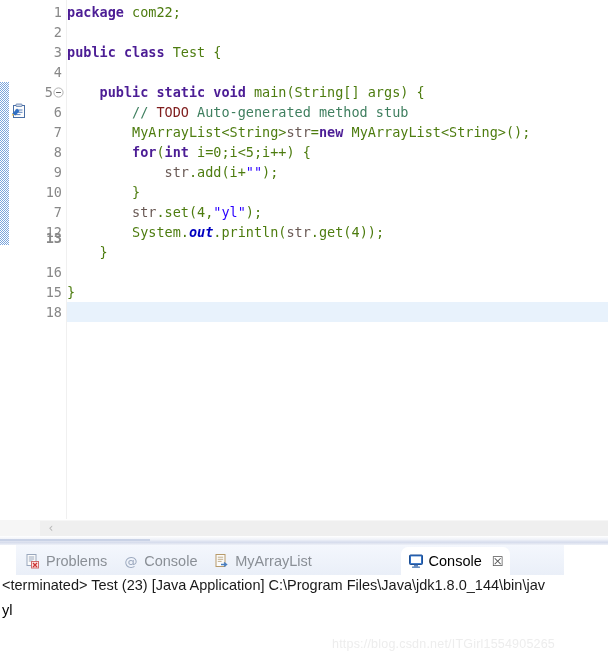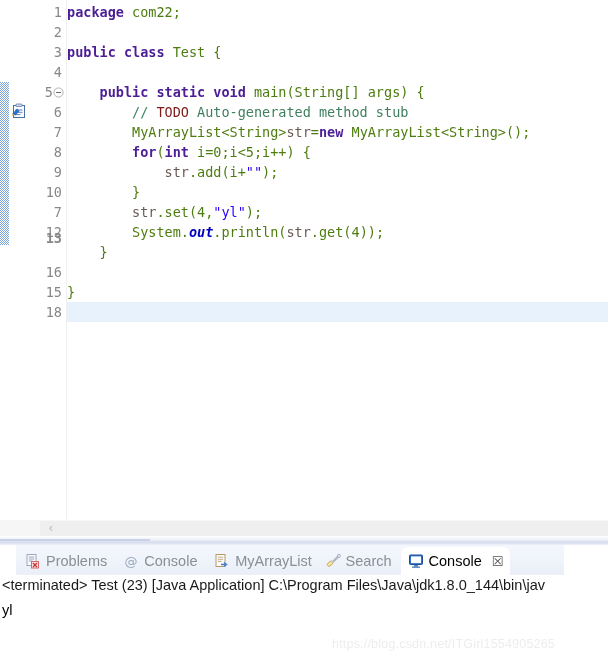--- a/index.html
+++ b/index.html
@@ -330,28 +330,20 @@
       <div class="tab" style="left: 191.266px;">
         <span class="tab-icon"><svg width="16" height="16" viewBox="0 0 16 16">
             <rect x="2" y="1.5" width="9" height="12" fill="#fbfbfb" stroke="#b79a6a" stroke-width="1"></rect>
             <line x1="3.8" y1="4.2" x2="9.2" y2="4.2" stroke="#c2ae8c" stroke-width="1"></line>
             <line x1="3.8" y1="6.3" x2="9.2" y2="6.3" stroke="#c2ae8c" stroke-width="1"></line>
             <line x1="3.8" y1="8.4" x2="7.6" y2="8.4" stroke="#c2ae8c" stroke-width="1"></line>
             <path d="M7 11.5 h5 M10 9.5 l2.6 2 -2.6 2" stroke="#4a7fc1" stroke-width="1.3" fill="none"></path>
           </svg></span>
         <span>MyArrayList</span>
       </div>
-      <div class="tab" style="left: 301.609px;">
-        <span class="tab-icon"><svg width="16" height="16" viewBox="0 0 16 16">
-            <rect x="2" y="9" width="6" height="3.4" rx="1.3" transform="rotate(-40 5 10.7)" fill="#f3e2a8" stroke="#c9ab57" stroke-width="0.9"></rect>
-            <path d="M8.5 8.2 L13.6 3.1" stroke="#b0b7c2" stroke-width="2.3" stroke-linecap="round"></path>
-            <circle cx="13.9" cy="2.8" r="1.5" fill="#e7eaf0" stroke="#9aa3b2" stroke-width="0.8"></circle>
-          </svg></span>
-        <span>Search</span>
-      </div>
       <div class="tab active" style="left: 384.562px;">
         <span class="tab-icon"><svg width="16" height="16" viewBox="0 0 16 16">
             <rect x="1.5" y="2" width="13" height="9.5" rx="1" fill="#2f6fc4" stroke="#1c4e94" stroke-width="1"></rect>
             <rect x="3" y="3.4" width="10" height="6.7" fill="#ffffff"></rect>
             <rect x="6" y="11.8" width="4" height="1.8" fill="#5b82bd"></rect>
             <rect x="4" y="13.4" width="8" height="1.3" rx="0.5" fill="#3a6dae"></rect>
           </svg></span>
         <span>Console</span>
         <span class="tab-close">☒</span>
       </div>

